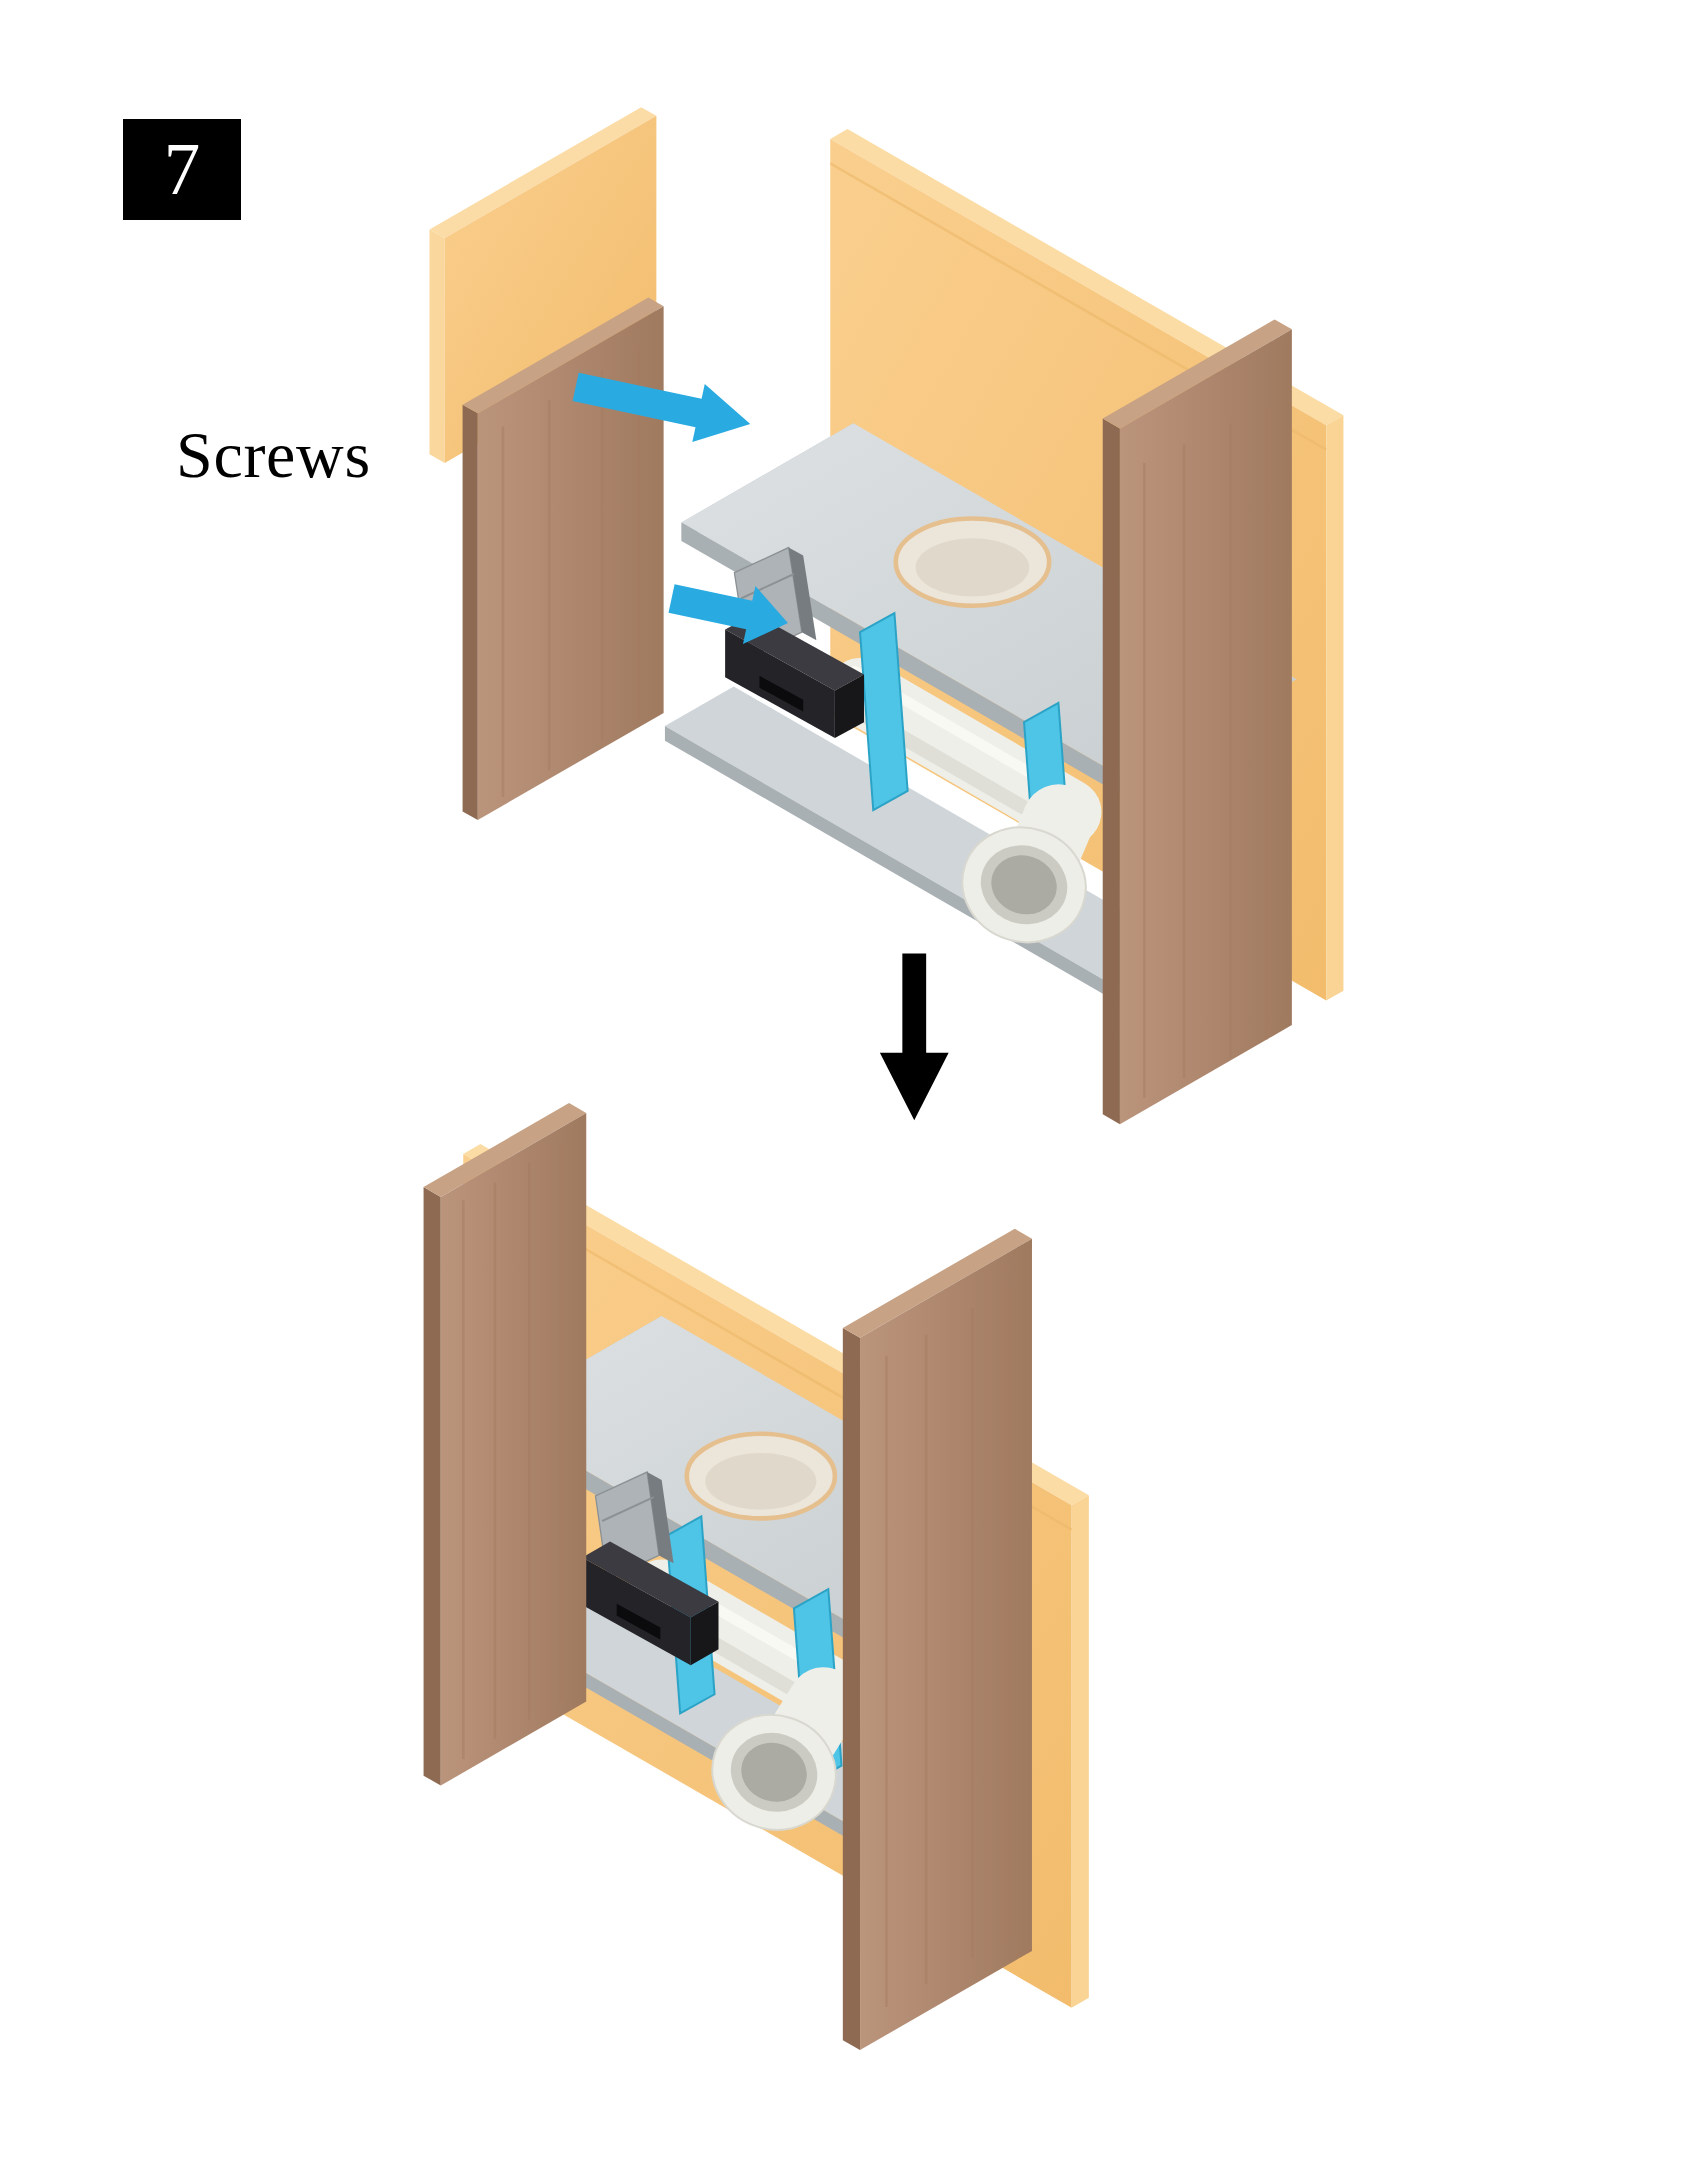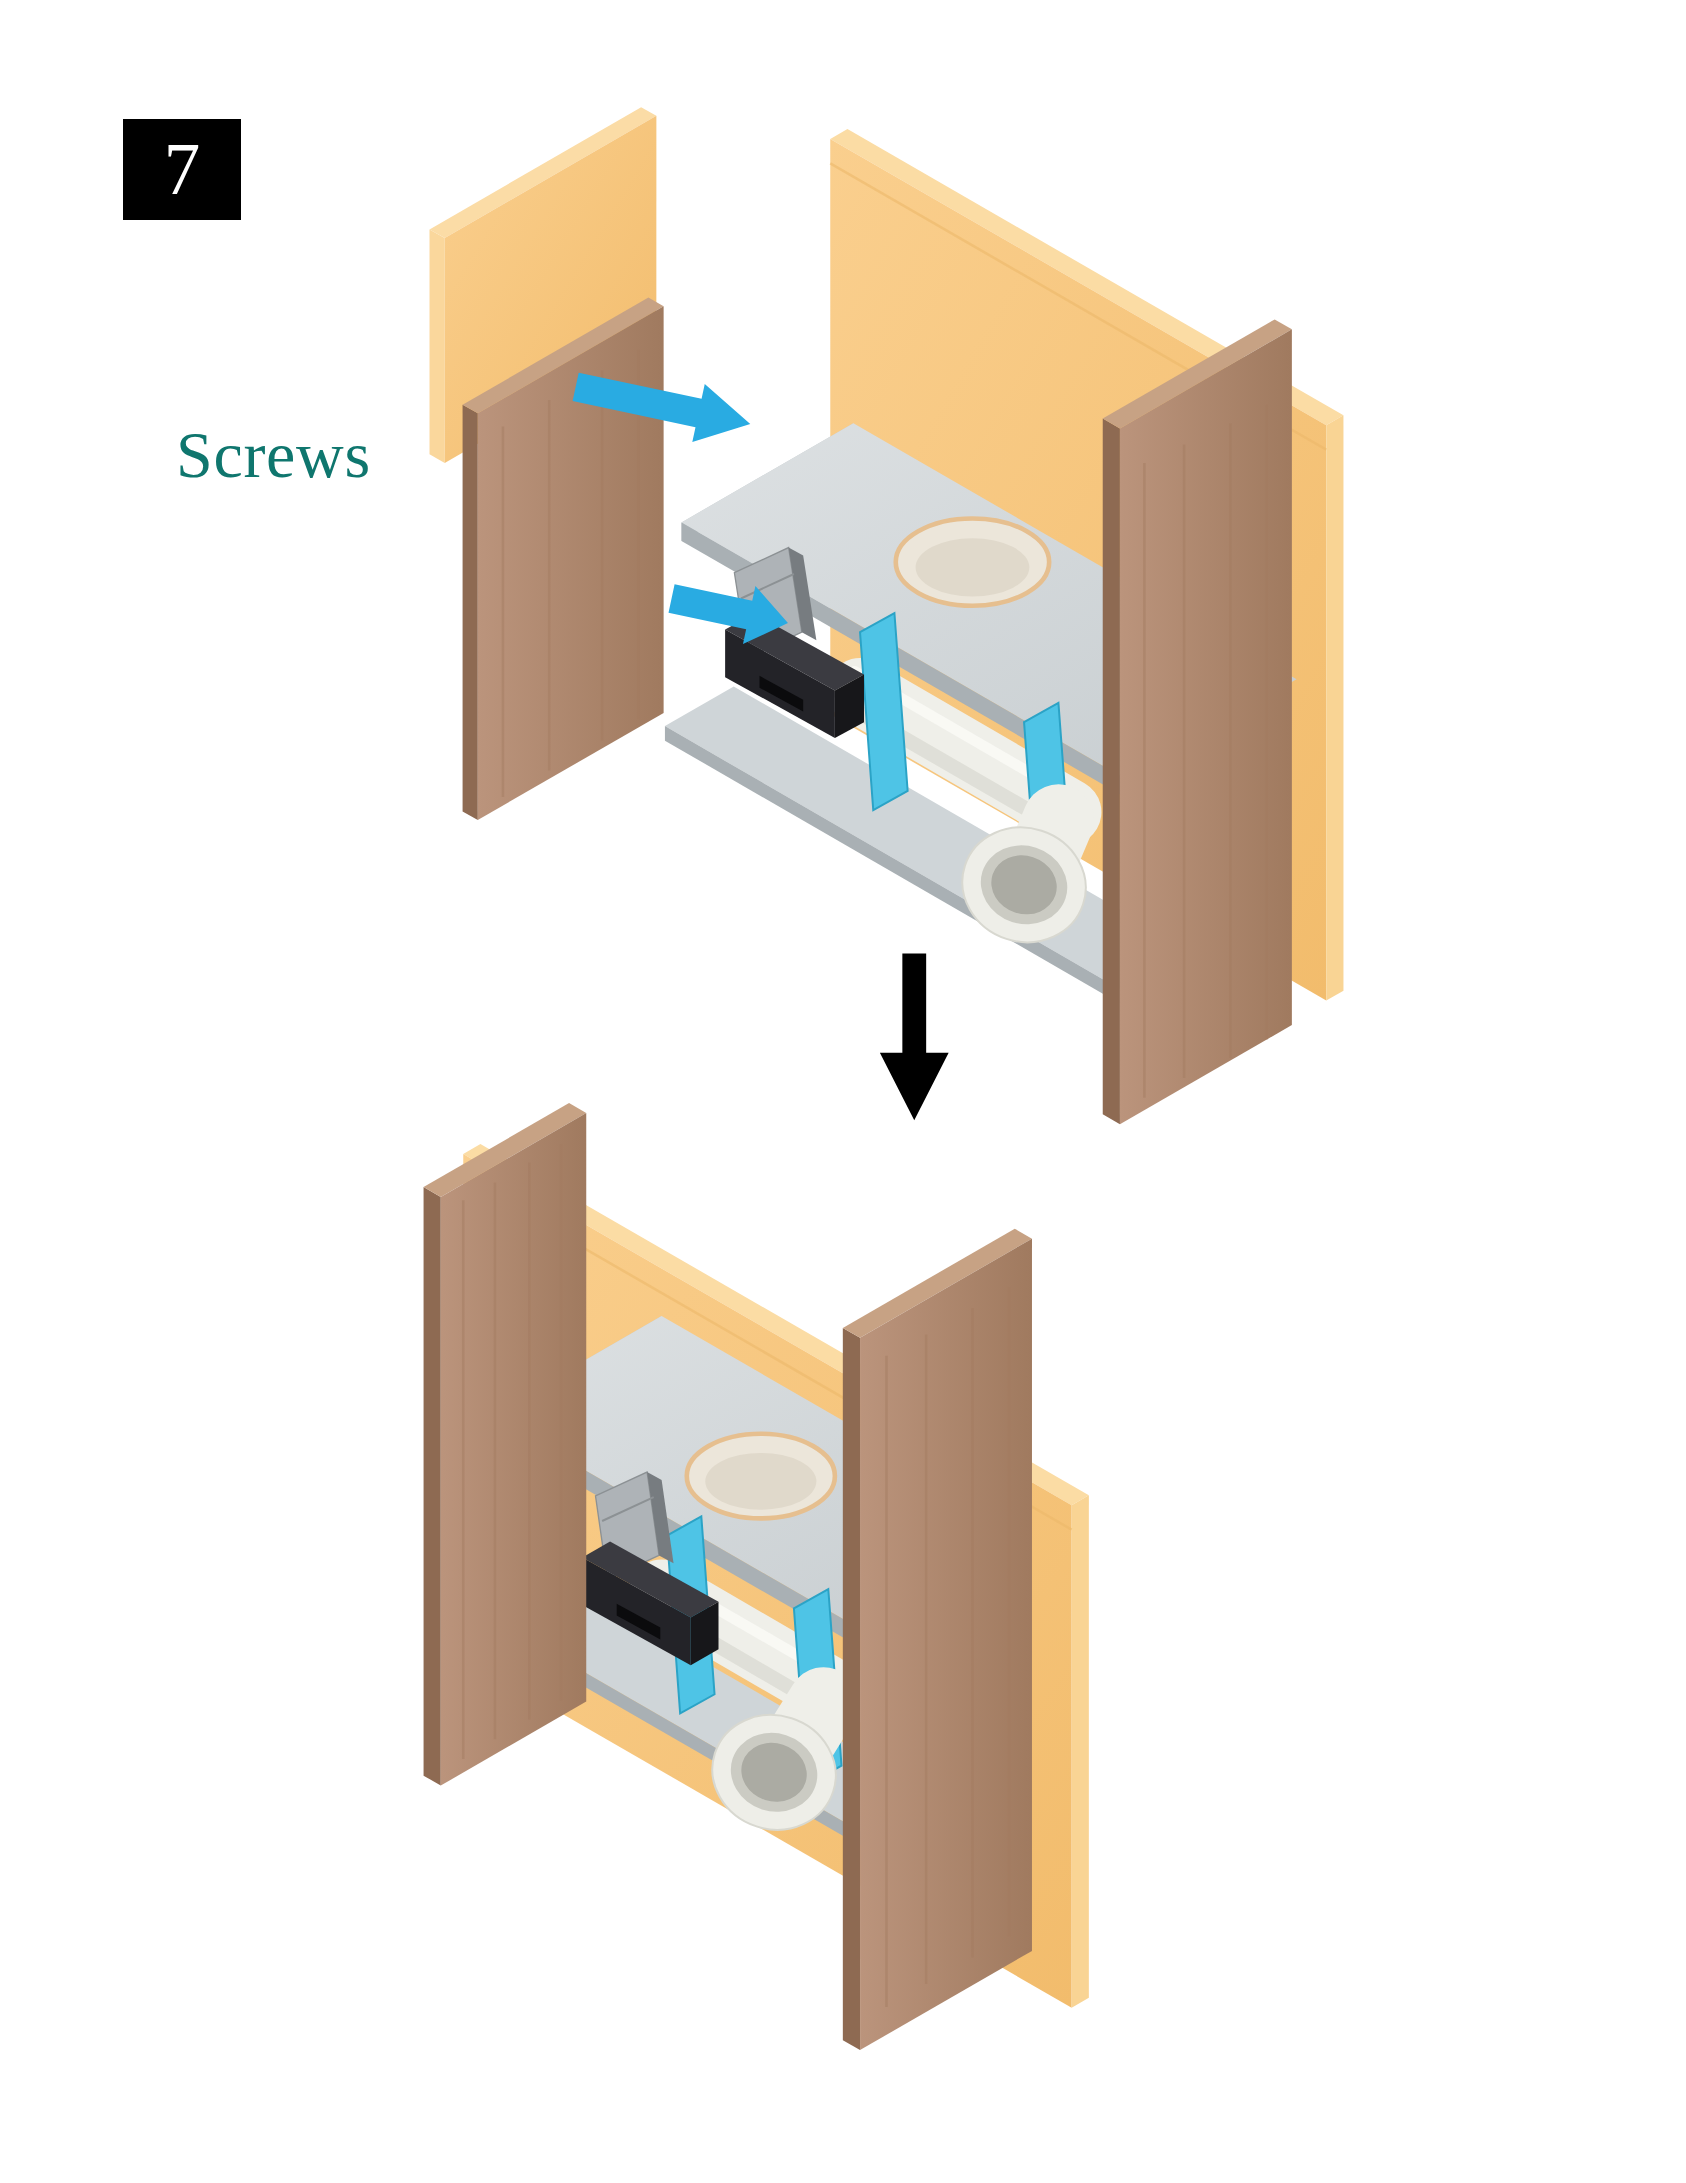--- a/index.html
+++ b/index.html
@@ -14,21 +14,21 @@
   .step-badge{
     position:absolute;left:123px;top:119px;width:118px;height:101px;
     background:#000000;color:#ffffff;
     display:flex;align-items:center;justify-content:center;
     font-size:73px;line-height:1;
     z-index:5;
   }
   .screws-label{
     position:absolute;left:176px;top:422px;
     font-size:66px;line-height:1;
-    color:#0f766e;
+    color:#000000;
     z-index:5;
     letter-spacing:0.7px;
   }
 </style>
 </head>
 <body>
 
 <div class="page">
 
   <div class="step-badge">

